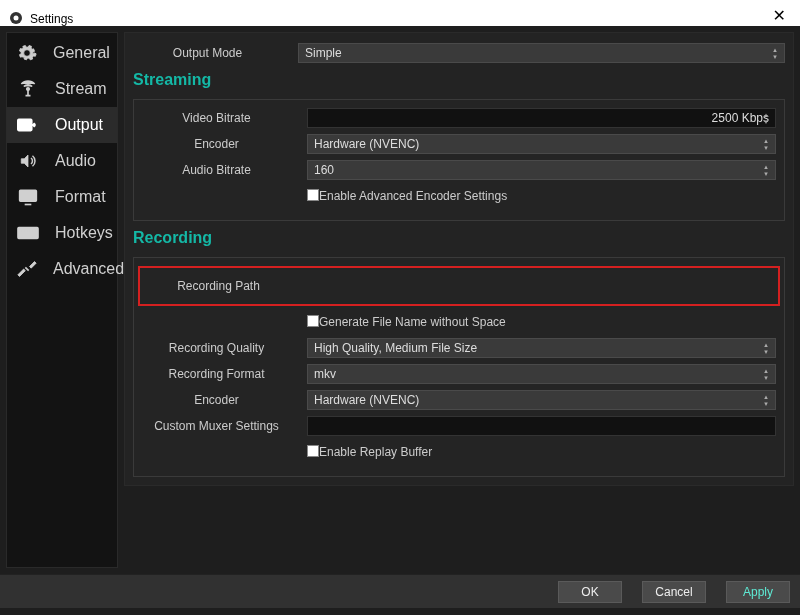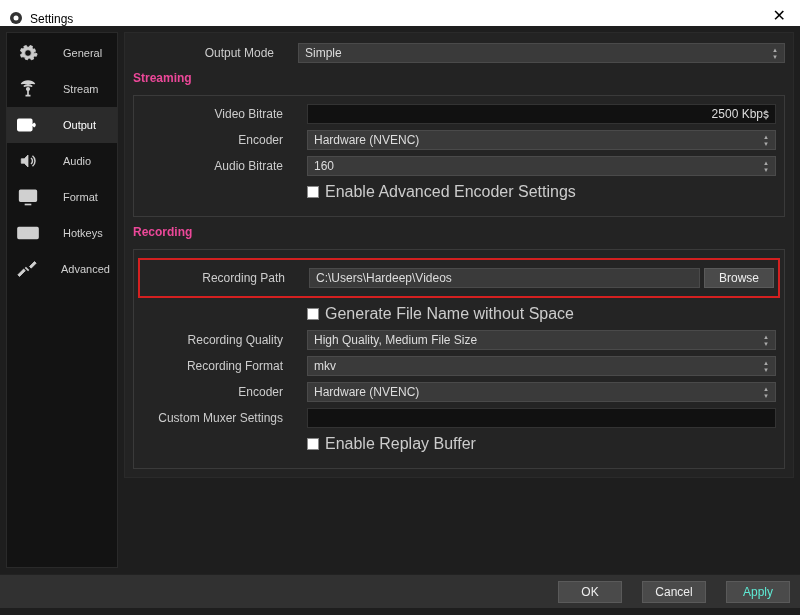--- a/index.html
+++ b/index.html
@@ -41,25 +41,25 @@
     width: 112px;
     background: #131313;
     border: 1px solid #2a2a2a;
     display: flex;
     flex-direction: column;
     padding: 2px 0;
   }
   .nav-item {
     display: flex;
     align-items: center;
-    gap: 24px;
+    gap: 16px;
     padding: 8px 10px;
     color: #d0d0d0;
     cursor: pointer;
-    font-size: 11px;
+    font-size: 16px;
     height: 36px;
   }
   .nav-item.active {
     background: #2b2b2b;
     color: #fff;
   }
   .nav-item .nav-icon {
     width: 22px; height: 20px;
     display: inline-flex; align-items: center; justify-content: center;
   }
@@ -77,36 +77,36 @@
     padding: 10px 8px 8px 8px;
   }
   .row {
     display: flex;
     align-items: center;
     margin-bottom: 6px;
     min-height: 20px;
   }
   .row .label {
     width: 165px;
-    text-align: right;
-    padding-right: 24px;
+    text-align: center;
+    padding-right: 16px;
     font-size: 12px;
     color: #ccc;
   }
   .row .control {
     flex: 1;
     display: flex;
     align-items: center;
     gap: 4px;
   }
   .group-title {
     font-weight: 600;
-    color: #ec4899;
+    color: #14b8a6;
     margin: 8px 0 10px 0;
-    font-size: 12px;
+    font-size: 16px;
   }
   .group-wrap {
     border: 1px solid #3a3a3a;
     padding: 8px 8px;
     margin-bottom: 0;
     background: #242424;
   }
   .dropdown, .textbox, .spinbox {
     background: #3a3a3a;
     border: 1px solid #4a4a4a;
@@ -128,22 +128,22 @@
     display: flex;
     flex-direction: column;
     justify-content: center;
     align-items: center;
     font-size: 7px;
     line-height: 7px;
     color: #aaa;
   }
   .dd-arrows span, .spin-arrows span { display:block; height:7px; }
   .checkbox {
-    display: inline-flex; align-items: center; gap: 6px;
-    font-size: 16px; color: #ccc;
+    display: inline-flex; 
+    font-size: 12px; color: #ccc;
   }
   .checkbox .box {
     width: 12px; height: 12px; background: #fff; border: 1px solid #888;
   }
   .browse-btn {
     background: #4a4a4a;
     border: 1px solid #5a5a5a;
     color: #eee;
     height: 20px;
     padding: 0 14px;
@@ -327,26 +327,20 @@
           </div>
         </div>
       </div>
 
       <div class="group-title">Recording</div>
       <div class="group-wrap">
 
         <div class="highlight-row">
           <div class="row" style="margin-bottom:0">
             <div class="label">Recording Path</div>
-            <div class="control">
-              <div class="textbox">
-                <span>C:\Users\Hardeep\Videos</span>
-              </div>
-              <button class="browse-btn">Browse</button>
-            </div>
           </div>
         </div>
 
         <div class="row">
           <div class="label"></div>
           <div class="control">
             <label class="checkbox">
               <span class="box"></span>
               <span>Generate File Name without Space</span>
             </label>

